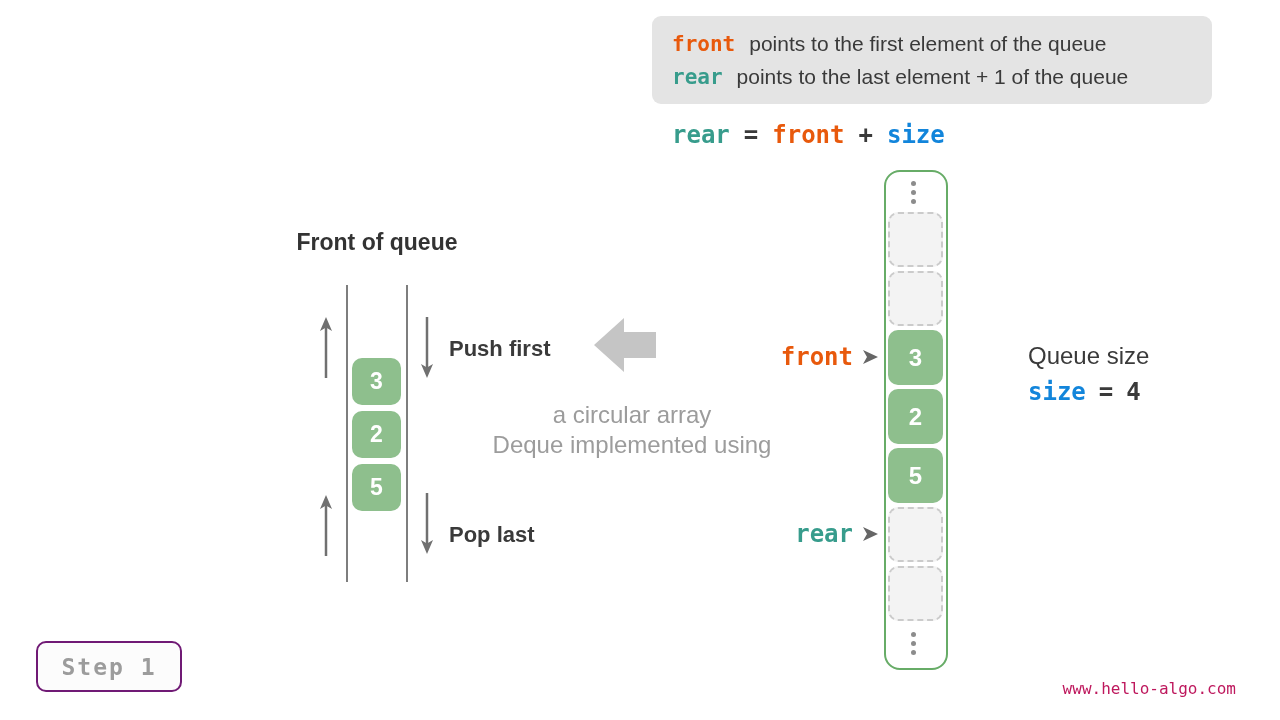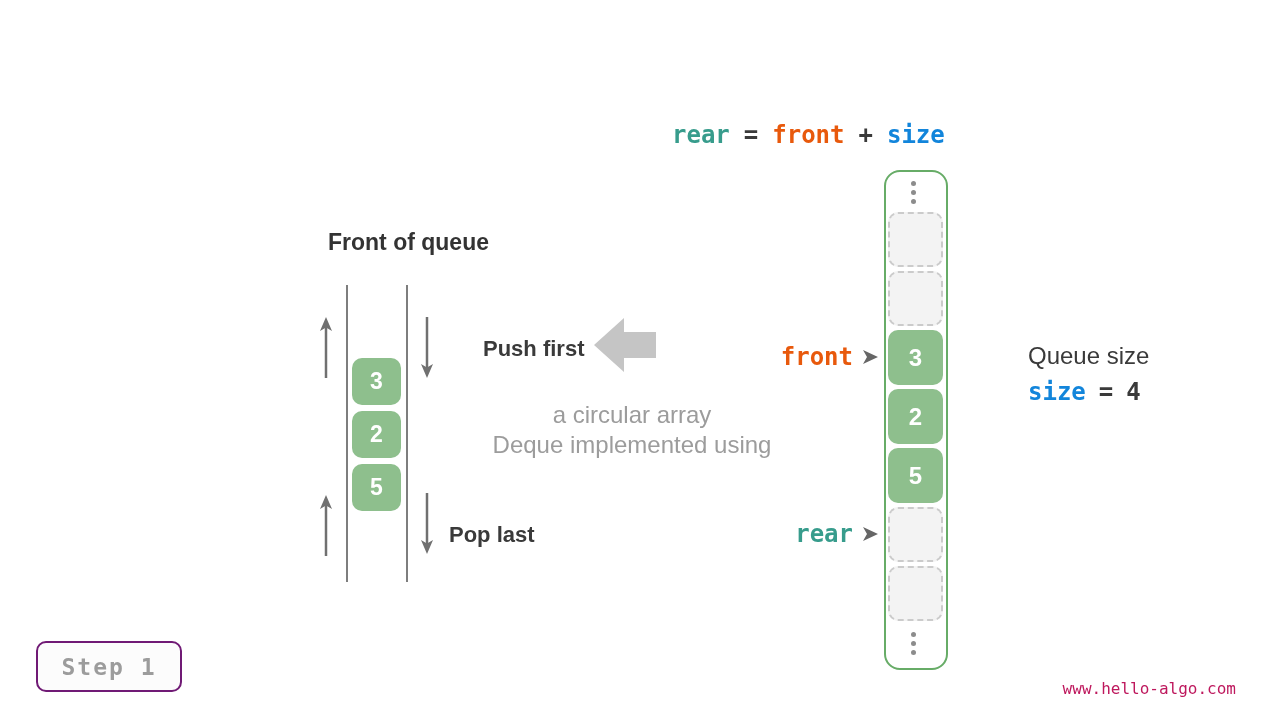--- a/index.html
+++ b/index.html
@@ -83,30 +83,38 @@
   .watermark{
     right:44px;top:679px;font-family:"DejaVu Sans Mono",monospace;
     font-size:16px;color:#be185d;
   }
 </style>
 </head>
 <body>
 
 <div class="canvas">
 
+  <div class="abs legend">
+    <div class="legend-line">
+      <span class="kw mono orange">front</span><span>points to the first element of the queue</span>
+    </div>
+    <div class="legend-line">
+      <span class="kw mono teal">rear</span><span>points to the last element + 1 of the queue</span>
+    </div>
+  </div>
 
   <div class="abs formula">
     <span class="teal">rear</span>
     <span class="dark">=</span>
     <span class="orange">front</span>
     <span class="dark">+</span>
     <span class="blue">size</span>
   </div>
 
-  <div class="abs q-title" style="left:289px;top:229px;text-align:right;">Front of queue</div>
+  <div class="abs q-title" style="left:277px;top:229px;">Front of queue</div>
 
   <div class="abs vline" style="left:346px;top:285px;height:297px;"></div>
   <div class="abs vline" style="left:406px;top:285px;height:297px;"></div>
 
   <div class="abs stack-cell" style="top:358px;">3</div>
   <div class="abs stack-cell" style="top:411px;">2</div>
   <div class="abs stack-cell" style="top:464px;">5</div>
 
   <svg class="abs" style="left:316px;top:317px;" width="20" height="62" viewBox="0 0 20 62">
     <line x1="10" y1="61" x2="10" y2="10" stroke="#707070" stroke-width="2.5"></line>
@@ -118,21 +126,21 @@
   </svg>
   <svg class="abs" style="left:316px;top:495px;" width="20" height="62" viewBox="0 0 20 62">
     <line x1="10" y1="61" x2="10" y2="10" stroke="#707070" stroke-width="2.5"></line>
     <polygon points="10,0 4,14 10,10.5 16,14" fill="#707070"></polygon>
   </svg>
   <svg class="abs" style="left:417px;top:492px;" width="20" height="62" viewBox="0 0 20 62">
     <line x1="10" y1="1" x2="10" y2="52" stroke="#707070" stroke-width="2.5"></line>
     <polygon points="10,62 4,48 10,51.5 16,48" fill="#707070"></polygon>
   </svg>
 
-  <div class="abs op-label" style="left:449px;top:336px;margin-left:34px;">Push first</div>
+  <div class="abs op-label" style="left:449px;top:336px;">Push first</div>
   <div class="abs op-label" style="left:449px;top:522px;">Pop last</div>
 
 
   <svg class="abs" style="left:594px;top:318px;" width="62" height="54" viewBox="0 0 62 54">
     <polygon points="0,27 30,0 30,14 62,14 62,40 30,40 30,54" fill="#c5c5c5"></polygon>
   </svg>
   <div class="abs caption">
     <div>a circular array</div>
     <div>Deque implemented using</div>
   </div>

